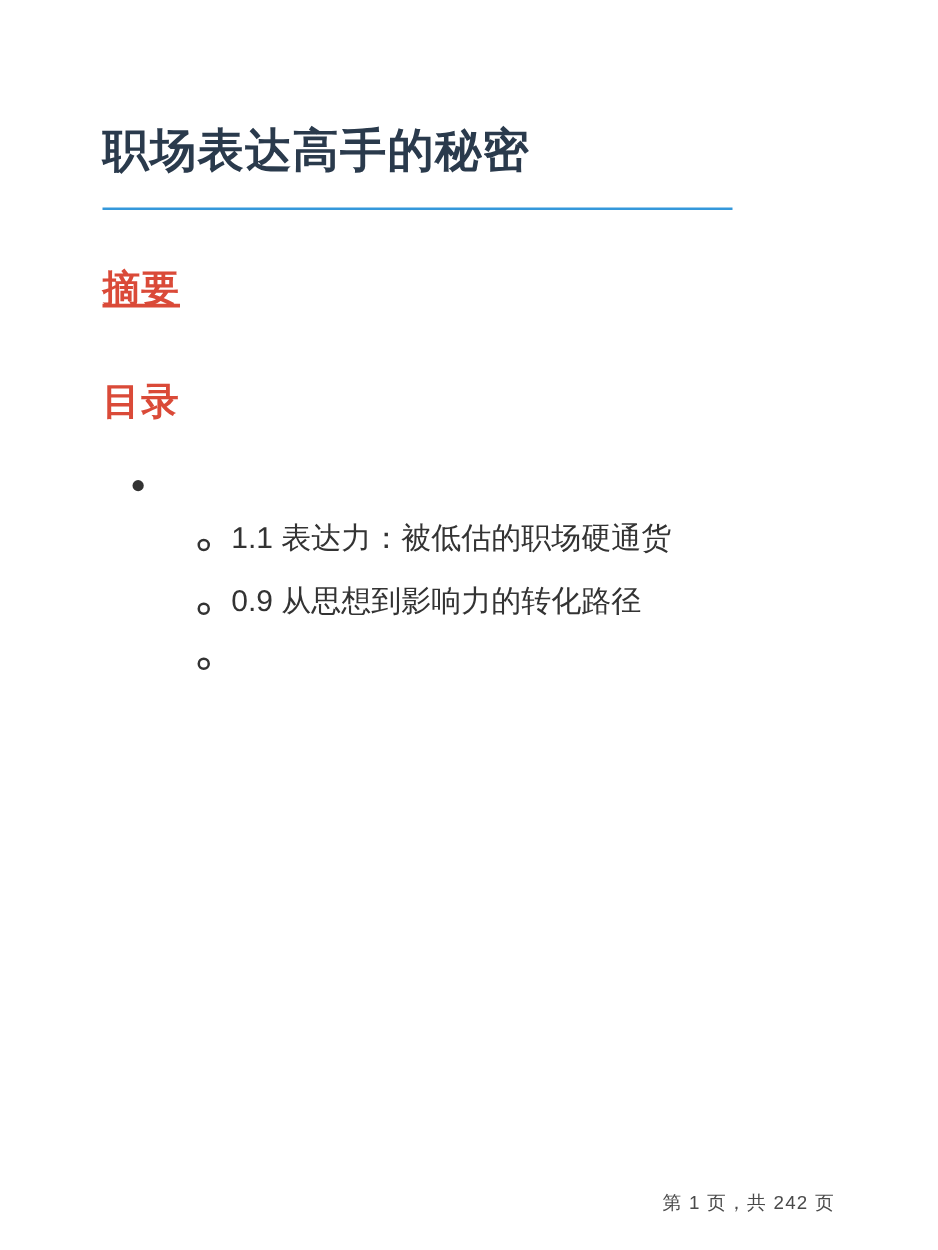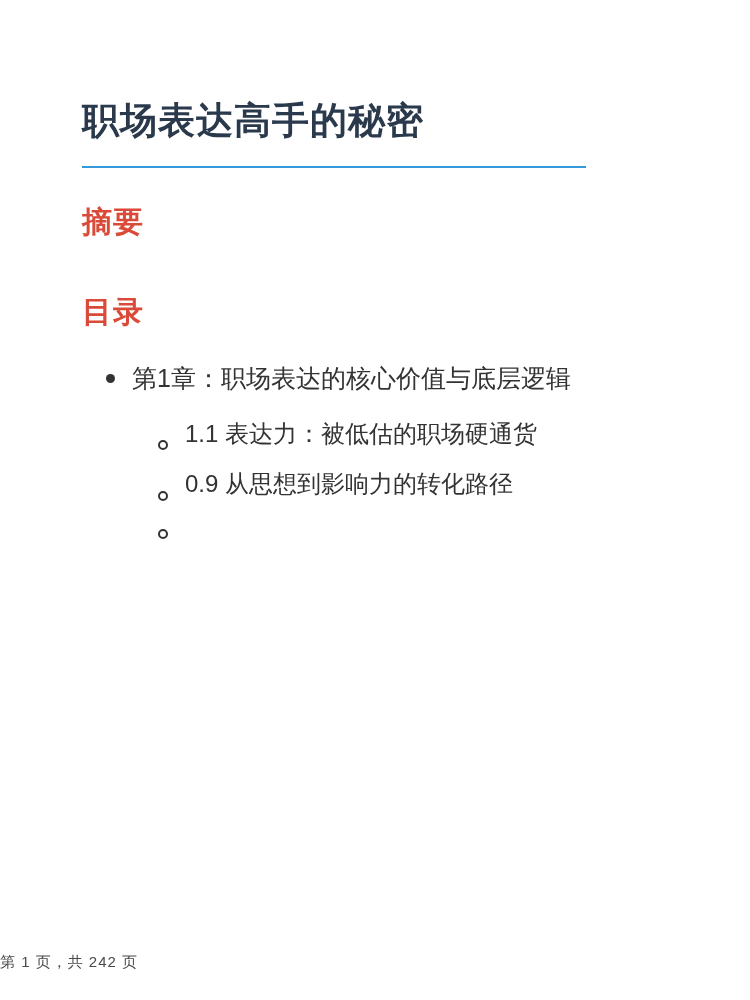--- a/index.html
+++ b/index.html
@@ -44,21 +44,21 @@
     margin: 22px 0 0 0;
   }
   .section-heading {
     margin: 0;
     font-size: 30px;
     line-height: 1.2;
     font-weight: 800;
     color: var(--heading-accent);
     letter-spacing: 1px;
   }
-  .abstract-heading { margin-top: 36px; margin-bottom: 27px; }
+  .abstract-heading { margin-top: 46px; margin-bottom: 27px; text-decoration: underline; }
   .toc-heading { margin-top: 54px; margin-bottom: 32px; }
   .abstract-body {
     margin: 0;
     font-size: 25px;
     line-height: 1.6;
     color: var(--body-text);
     text-align: justify;
     letter-spacing: 0.5px;
   }
   ul.toc-list,
@@ -70,21 +70,21 @@
   li.toc-chapter {
     display: flex;
     align-items: flex-start;
     padding-left: 24px;
     font-size: 25px;
     line-height: 1.35;
     color: var(--body-text);
   }
   li.toc-section {
     display: flex;
-    align-items: flex-end;
+    align-items: center;
     padding-left: 76px;
     font-size: 24px;
     line-height: 1.35;
     color: var(--body-text);
     margin-top: 18px;
   }
   ul.toc-sublist { margin-top: 22px; }
   .bullet {
     flex: 0 0 auto;
     border-radius: 50%;
@@ -101,21 +101,21 @@
     height: 10px;
     background: transparent;
     border: 2px solid var(--body-text);
     margin-top: 10px;
   }
   .page-footer {
     position: absolute;
     left: 0;
     bottom: 28px;
     width: 100%;
-    text-align: left;
+    text-align: right;
     font-size: 15px;
     letter-spacing: 1px;
     color: var(--footer-text);
   }
 </style>
 </head>
 <body>
 
 <div class="page">
 
@@ -124,21 +124,20 @@
   <hr class="title-divider">
 
   <h2 class="section-heading abstract-heading">摘要</h2>
 
 
   <h2 class="section-heading toc-heading">目录</h2>
 
   <ul class="toc-list">
     <li class="toc-chapter">
       <span class="bullet bullet-solid"></span>
-      <span class="label">第1章：职场表达的核心价值与底层逻辑</span>
     </li>
     <li style="list-style:none;">
       <ul class="toc-sublist">
         <li class="toc-section">
           <span class="bullet bullet-hollow"></span>
           <span class="label">1.1 表达力：被低估的职场硬通货</span>
         </li>
         <li class="toc-section">
           <span class="bullet bullet-hollow"></span>
           <span class="label">0.9 从思想到影响力的转化路径</span>

